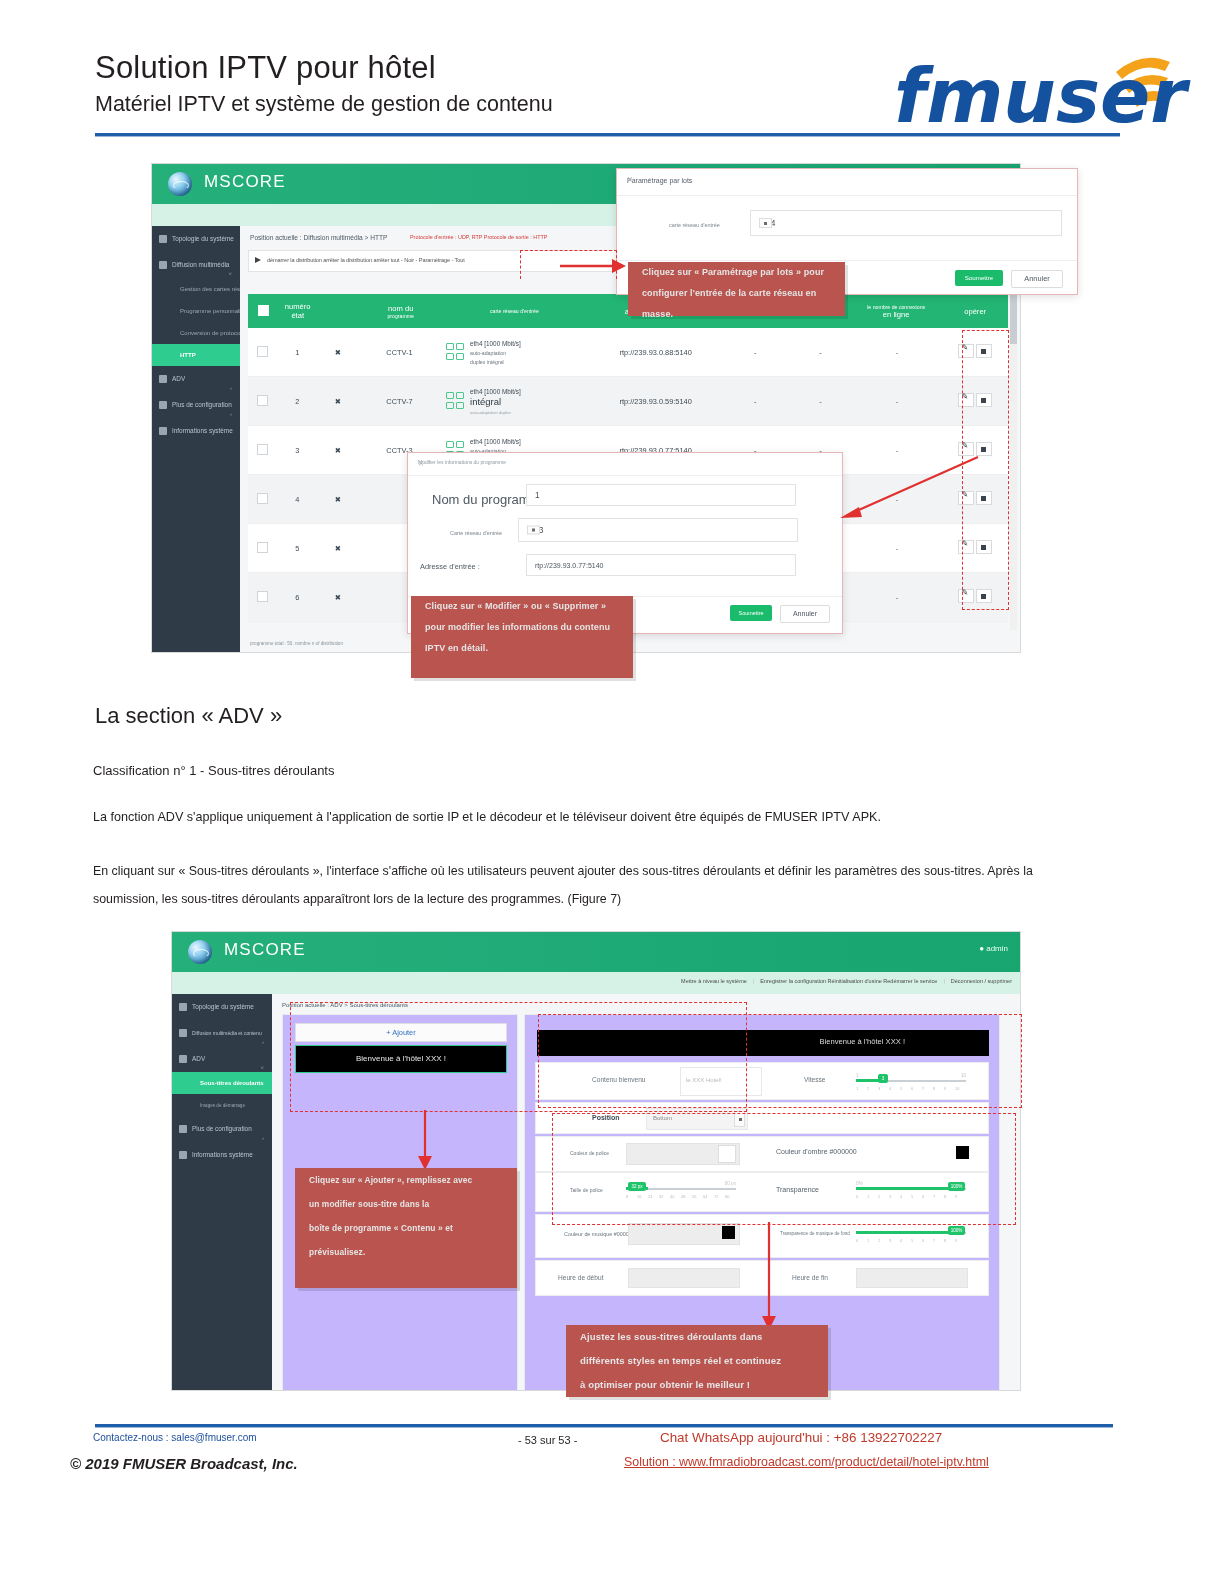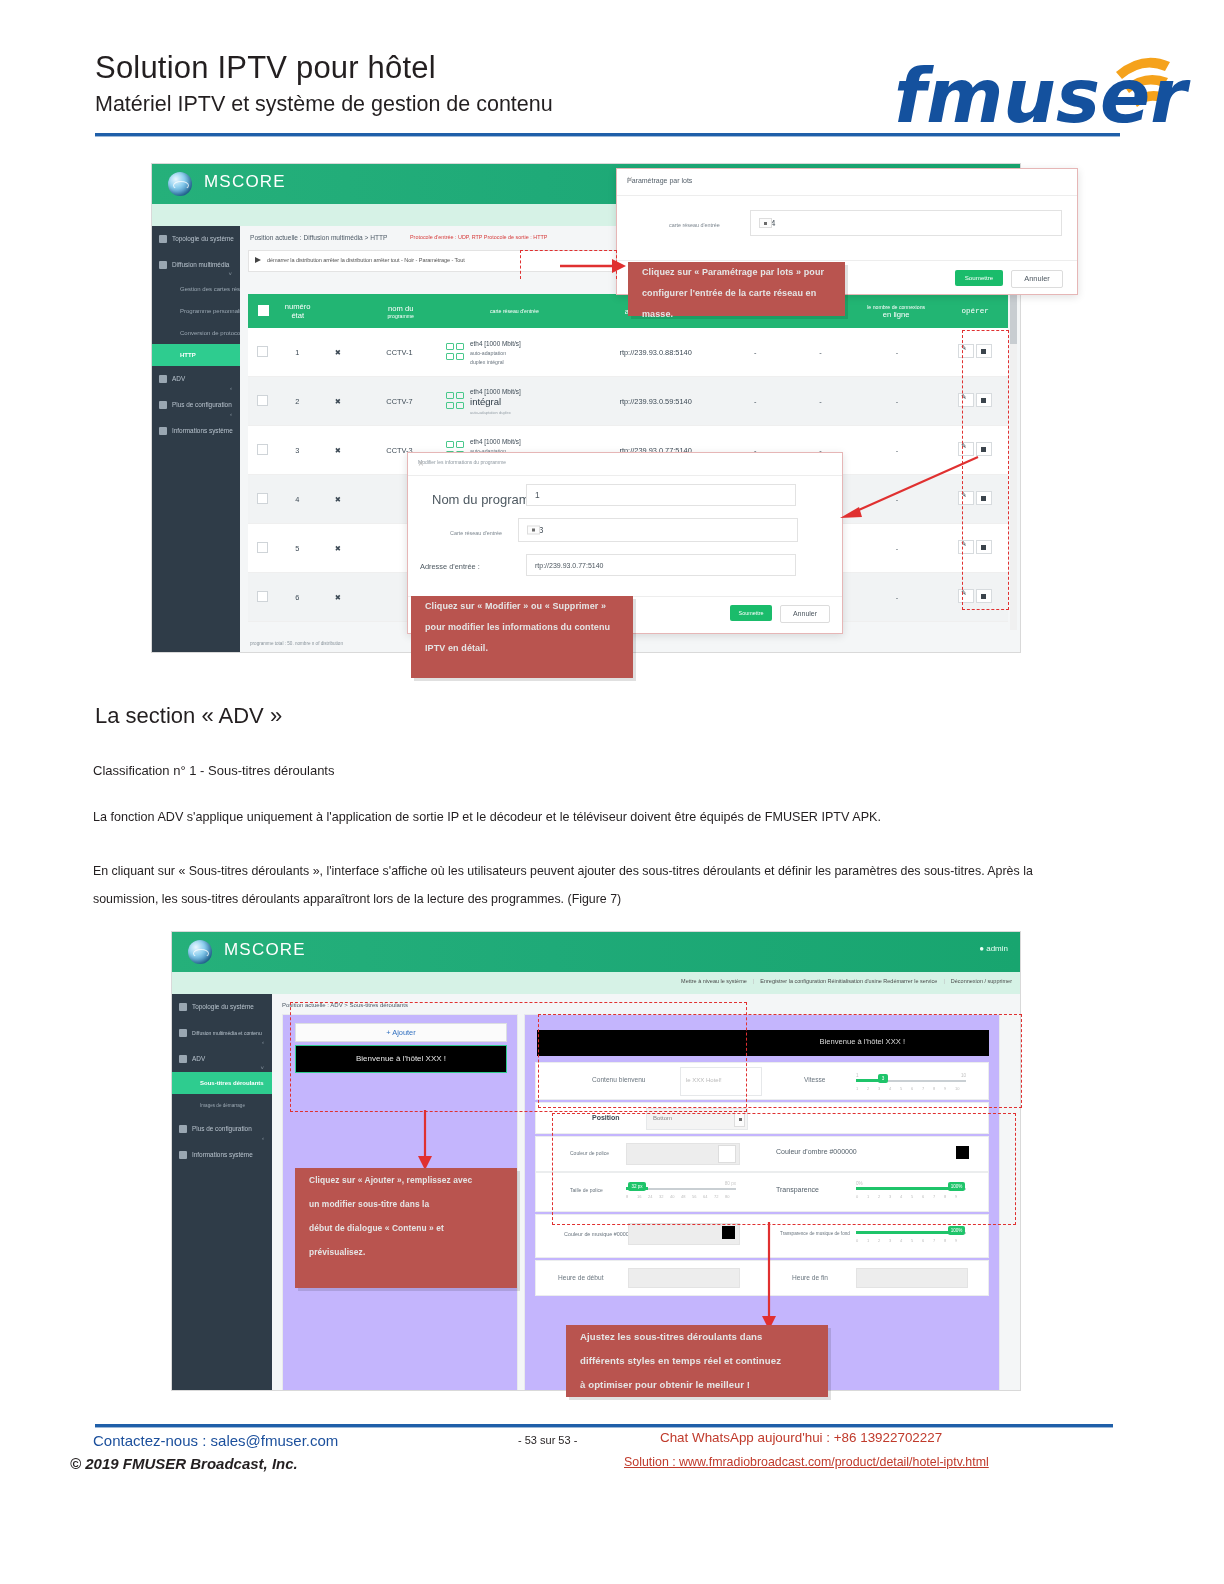--- a/index.html
+++ b/index.html
@@ -70,21 +70,21 @@
   .trow div{font-size:7.4px;text-align:center;color:#3d4a55;}
   .c-chk{width:34px;}
   .c-num{width:44px;}
   .c-sta{width:48px;}
   .c-nam{width:92px;}
   .c-crd{width:164px;text-align:left!important;padding-left:6px;}
   .c-adr{width:148px;}
   .c-ad2{width:78px;}
   .c-tau{width:70px;}
   .c-onl{width:104px;}
-  .c-ope{width:74px;font-family:Liberation Mono, monospace;}
+  .c-ope{width:74px;}
   .chkbox{width:9px;height:9px;border:1px solid #cfd4d8;background:#fff;display:inline-block;}
   .thead .chkbox{border-color:#fff;}
   .netico{display:inline-block;width:20px;height:18px;vertical-align:middle;margin-right:4px;position:relative;}
   .netico i{position:absolute;display:block;border:1.4px solid #49c98c;border-radius:1px;}
   .netico i:nth-child(1){left:0;top:0;width:6px;height:5px;}
   .netico i:nth-child(2){left:10px;top:0;width:6px;height:5px;}
   .netico i:nth-child(3){left:0;top:10px;width:6px;height:5px;}
   .netico i:nth-child(4){left:10px;top:10px;width:6px;height:5px;}
   .crdtxt{display:inline-block;vertical-align:middle;}
   .crdtxt .l1{font-size:6.4px;color:#3d4a55;}
@@ -160,21 +160,21 @@
 
   
   .sec-title{position:absolute;left:95px;top:703px;font-size:22px;color:#231f20;}
   .p1{position:absolute;left:93px;top:763px;font-size:13px;color:#231f20;}
   .p2{position:absolute;left:93px;top:810px;font-size:12.6px;color:#231f20;}
   .p3{position:absolute;left:93px;top:857px;width:950px;font-size:12.4px;line-height:28px;color:#231f20;}
 
   
   .ft-rule{position:absolute;left:95px;top:1424px;width:1018px;height:3px;background:#1f5fa9;}
   .ft-rule:after{content:"";position:absolute;left:0;top:3px;width:100%;height:1px;background:#9cb8d8;}
-  .ft-left1{position:absolute;left:93px;top:1432px;font-size:15px;color:#1b4f9c;}
+  .ft-left1{position:absolute;left:93px;top:1432px;font-size:10px;color:#1b4f9c;}
   .ft-left2{position:absolute;left:70px;top:1455px;font-size:15px;font-weight:bold;font-style:italic;color:#231f20;}
   .ft-mid{position:absolute;left:518px;top:1434px;font-size:11px;color:#231f20;}
   .ft-r1{position:absolute;left:660px;top:1430px;font-size:13.4px;color:#c03a2b;}
   .ft-r2{position:absolute;left:624px;top:1455px;font-size:12.4px;color:#c03a2b;}
   .ft-r2 u{text-decoration:underline;}
 </style>
 </head>
 <body>
 
 <div class="page">
@@ -632,21 +632,21 @@
   <div class="arrow" style="left:760px;top:1222px;">
     <svg width="20" height="110">
         <path d="M9 0 L9 94" stroke="#e03030" stroke-width="2.2" fill="none"></path>
         <path d="M2 94 L16 94 L9 108 Z" fill="#e03030"></path>
       </svg>
   </div>
 
   <div class="callout" id="call3">
     <p>Cliquez sur « Ajouter », remplissez avec</p>
     <p>un modifier sous-titre dans la</p>
-    <p>début de dialogue « Contenu » et</p>
+    <p>boîte de programme « Contenu » et</p>
     <p>prévisualisez.</p>
   </div>
   <div class="callout" id="call4">
     <p>Ajustez les sous-titres déroulants dans</p>
     <p>différents styles en temps réel et continuez</p>
     <p>à optimiser pour obtenir le meilleur !</p>
   </div>
 
   <div class="ft-rule"></div>
   <div class="ft-left1">Contactez-nous : sales@fmuser.com</div>

